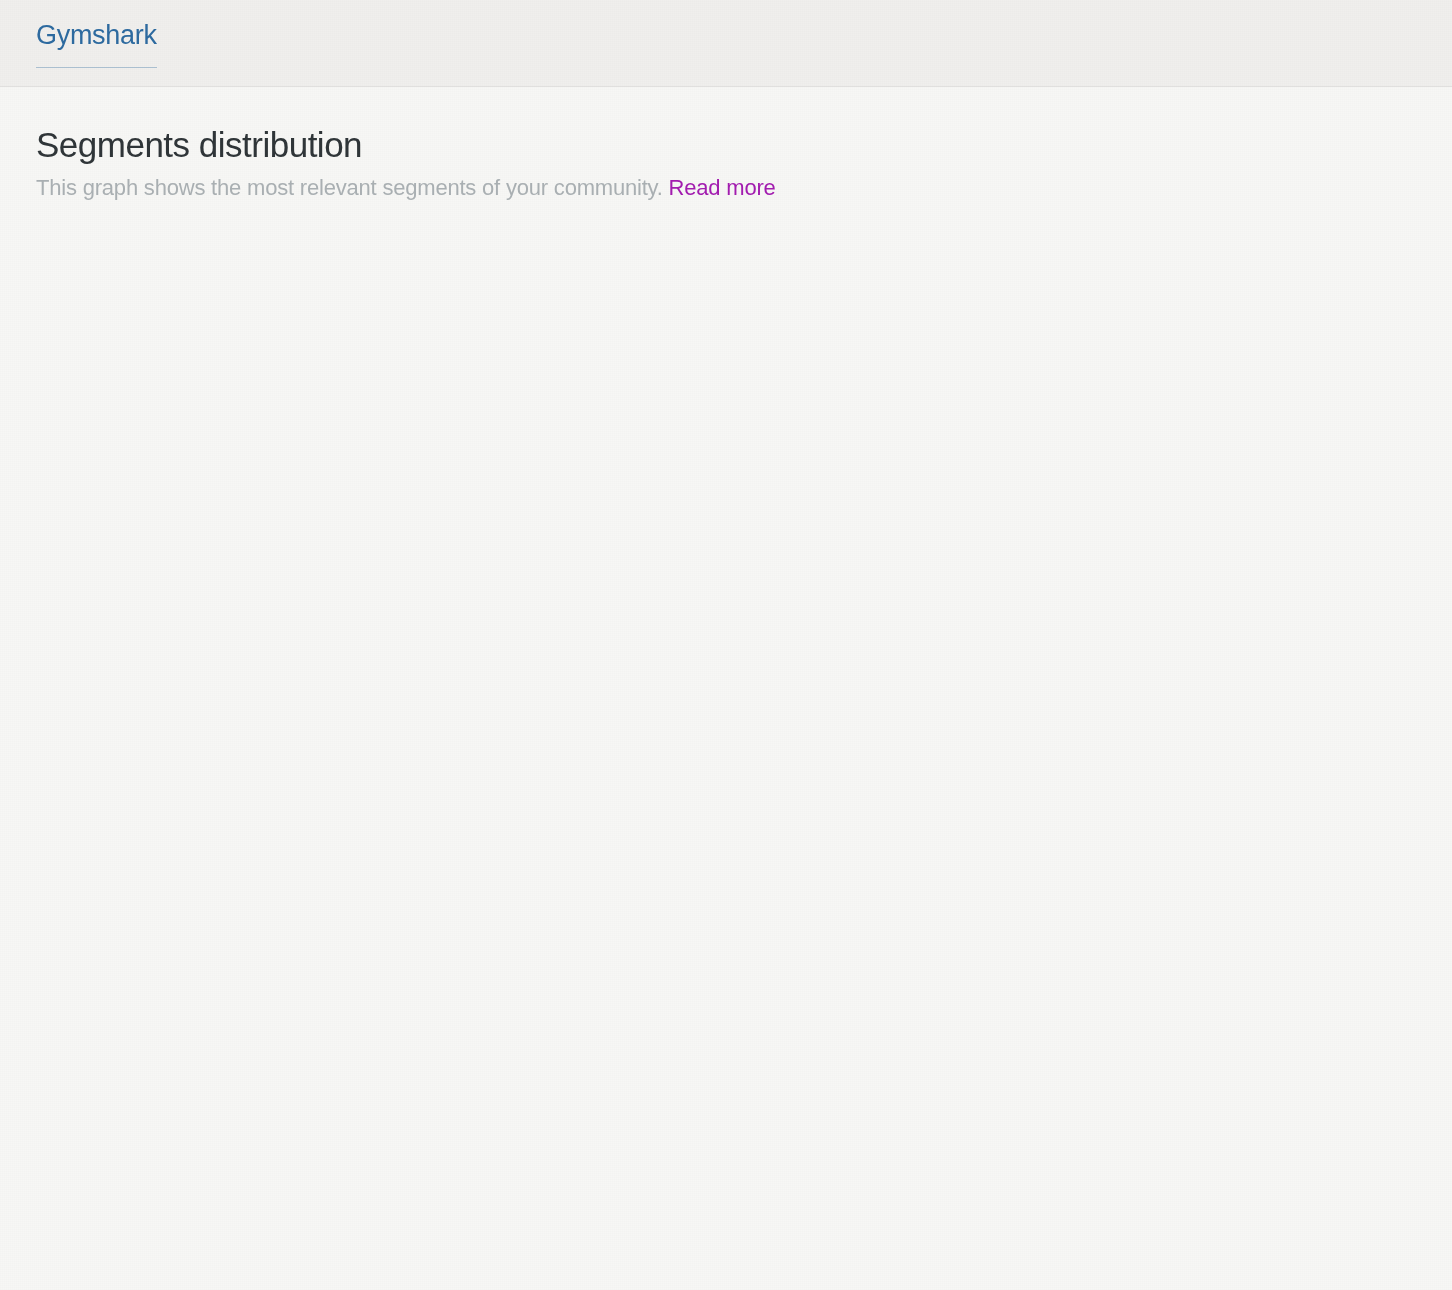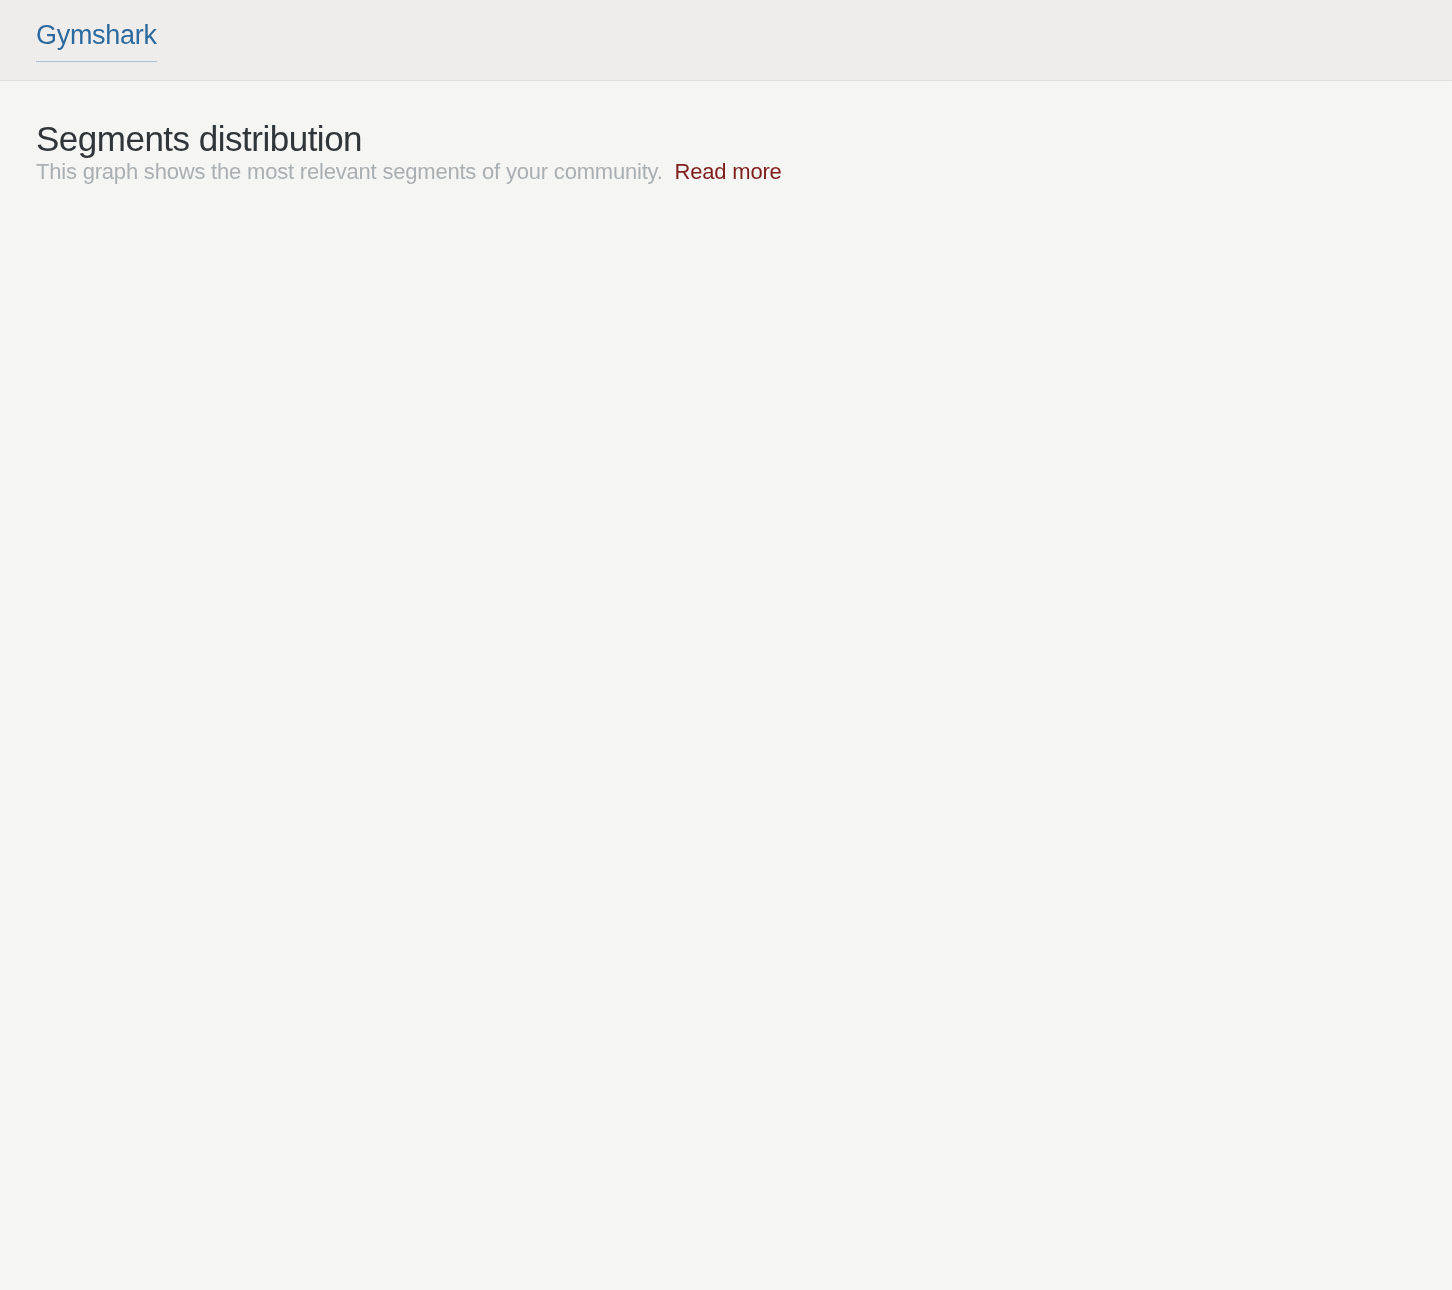--- a/index.html
+++ b/index.html
@@ -28,52 +28,53 @@
       padding: 20px 36px 18px 36px;
     }
 
     .brand-link {
       display: inline-block;
       color: #2d6a9f;
       font-size: 27px;
       font-weight: 400;
       text-decoration: none;
       border-bottom: 1px solid rgba(45, 106, 159, 0.35);
-      padding-bottom: 10px;
+      padding-bottom: 16px;
       cursor: pointer;
       letter-spacing: -0.3px;
     }
 
     .content {
       padding: 38px 36px;
     }
 
     .page-title {
       color: #2f3538;
       font-size: 35px;
       font-weight: 400;
       letter-spacing: -0.5px;
+      margin-bottom: 10px;
     }
 
     .page-description {
       font-size: 22px;
       font-weight: 400;
       letter-spacing: -0.2px;
     }
 
     .description-text {
       color: #a9afb2;
       margin-top: 32px;
     }
 
     .read-more-link {
-      color: #7f1d1d;
+      color: #a21caf;
       text-decoration: none;
       cursor: pointer;
-      margin-left: 6px;
+      margin-left: 0;
     }
 
     .graph-area {
       margin-top: 30px;
       width: 100%;
       min-height: 900px;
     }
   </style>
 </head>
 <body>

